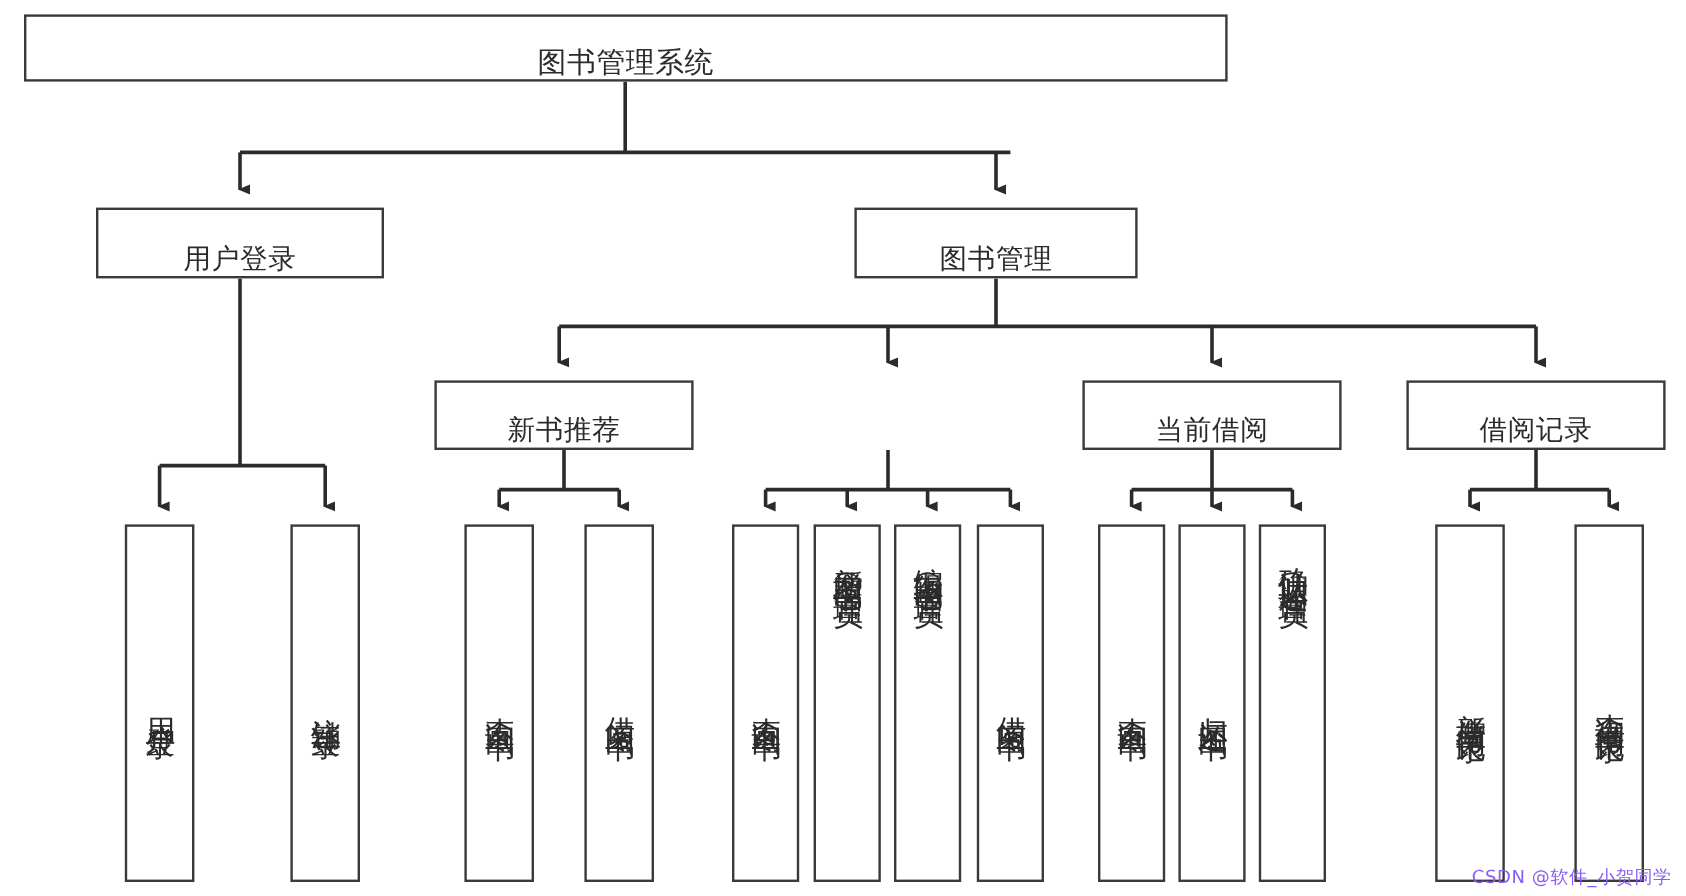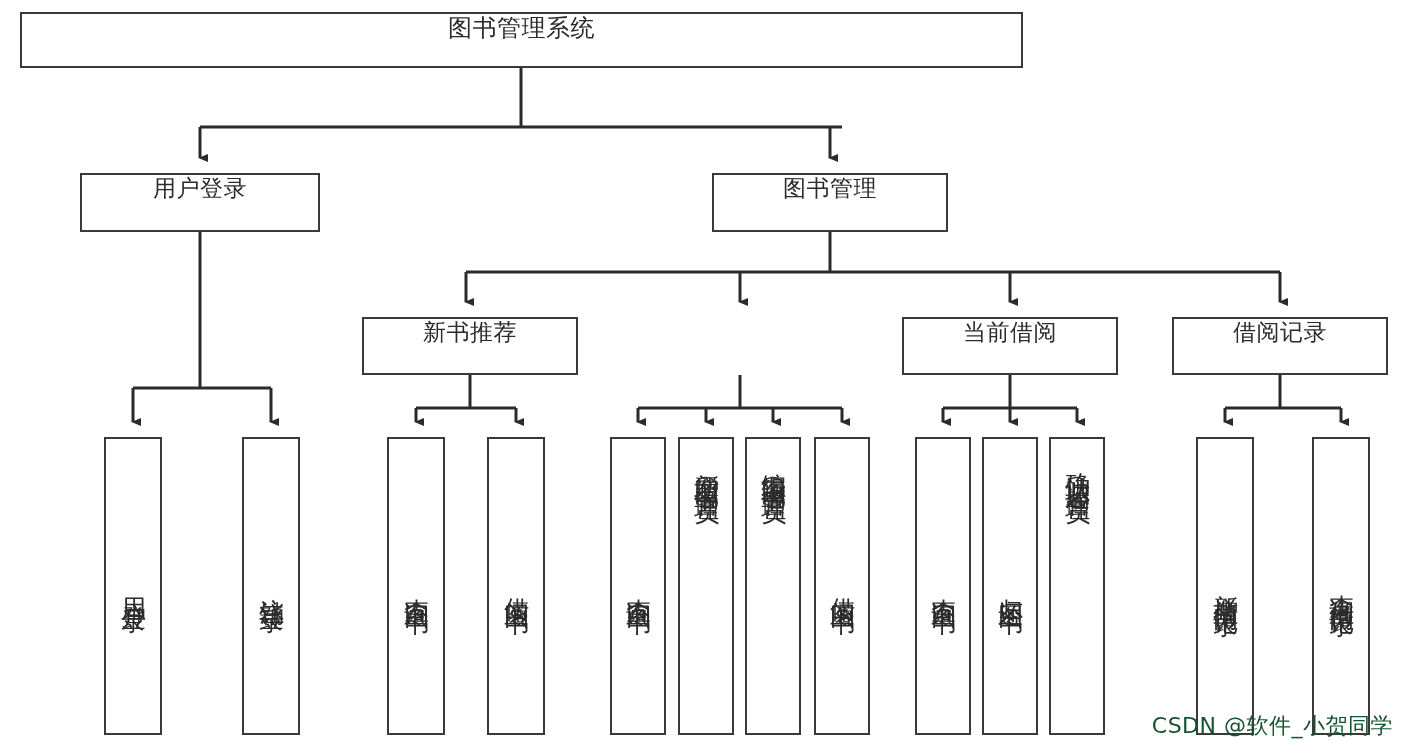--- a/index.html
+++ b/index.html
@@ -23,21 +23,21 @@
     pointer-events:none;
   }
   
   .node{
     position:absolute;
     box-sizing:border-box;
     background:#ffffff;
     border:2.5px solid #3a3a3a;
     color:#2b2b2b;
     display:flex;
-    align-items:flex-start;
+    align-items:flex-end;
     justify-content:center;
     z-index:2;
   }
   .node .label{
     display:block;
     line-height:1.18;
     color:#2b2b2b;
     white-space:nowrap;
   }
   
@@ -61,22 +61,22 @@
   }
   .node.vert.mid{
     align-items:center;
     padding-top:0;
   }
   
   #watermark{
     position:absolute;
     right:12px;
     bottom:6px;
-    font-size:22px;
-    color:#14532d;
+    font-size:15px;
+    color:#8b5cf6;
     letter-spacing:0.5px;
     z-index:3;
     user-select:none;
     white-space:nowrap;
   }
 </style>
 </head>
 <body>
 
 <div id="canvas">

